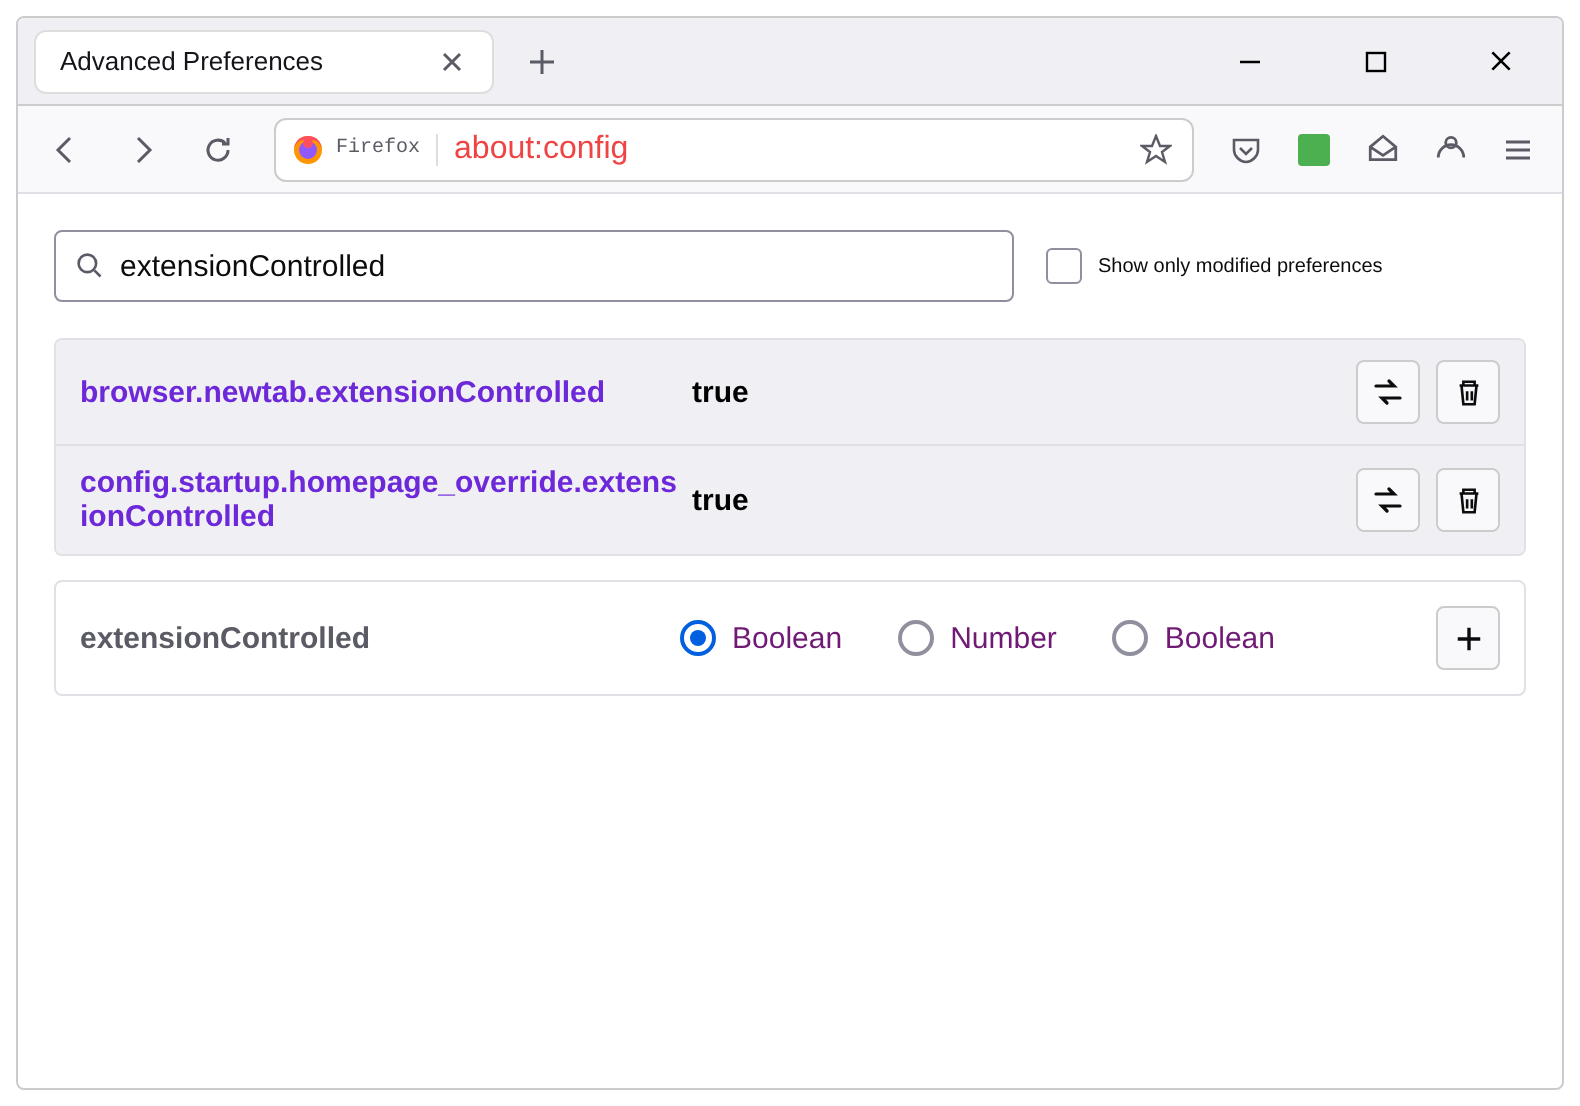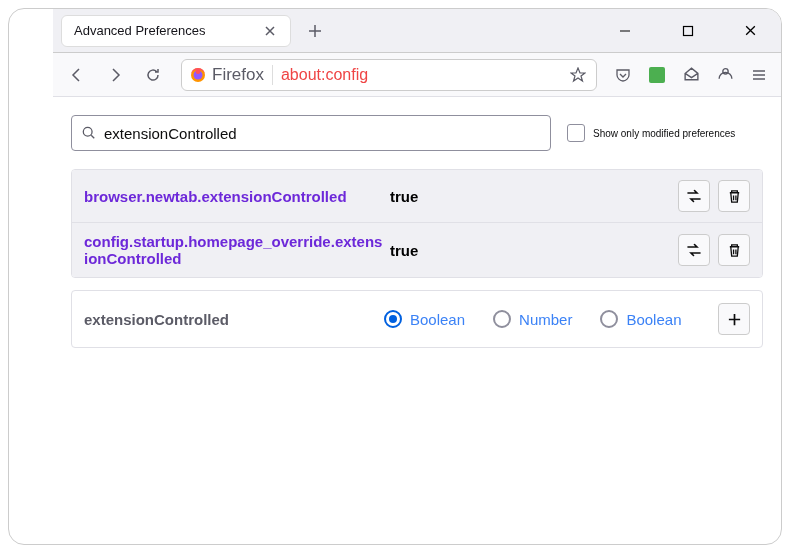--- a/index.html
+++ b/index.html
@@ -1,35 +1,35 @@
 <!DOCTYPE html>
 <html><head>
   <meta charset="utf-8">
   <style>
     * { margin: 0; padding: 0; box-sizing: border-box; }
     body { font-family: -apple-system, BlinkMacSystemFont, "Segoe UI", Arial, sans-serif; background: #fff; width: 790px; height: 553px; overflow: hidden; position: relative; }
     
-    .window { border: 1px solid #ccc; border-radius: 16px; overflow: hidden; margin: 8px; height: calc(100% - 16px); background: #fff; position: relative; z-index: 2; padding-left: 44px; }
+    .window { border: 1px solid #ccc; border-radius: 4px; overflow: hidden; margin: 8px; height: calc(100% - 16px); background: #fff; position: relative; z-index: 2; }
     
     
     .titlebar { display: flex; align-items: center; height: 44px; background: #f0f0f4; border-bottom: 1px solid #ccc; position: relative; }
     .tab { display: flex; align-items: center; background: #fff; border: 1px solid #ddd; border-radius: 6px; padding: 0 12px; height: 32px; margin-left: 8px; width: 230px; font-size: 13px; }
     .tab-label { flex: 1; color: #15141a; }
     .tab-close { width: 16px; height: 16px; display: flex; align-items: center; justify-content: center; cursor: pointer; color: #5b5b66; }
     .new-tab { width: 32px; height: 32px; display: flex; align-items: center; justify-content: center; margin-left: 8px; cursor: pointer; border-radius: 4px; color: #5b5b66; }
     .window-controls { position: absolute; right: 8px; display: flex; gap: 18px; align-items: center; }
     .win-btn { width: 45px; height: 32px; display: flex; align-items: center; justify-content: center; cursor: pointer; color: #000; }
     
     
     .toolbar { display: flex; align-items: center; height: 44px; background: #f9f9fb; border-bottom: 1px solid #e0e0e6; padding: 0 8px; gap: 6px; }
     .nav-btn { width: 32px; height: 32px; display: flex; align-items: center; justify-content: center; cursor: pointer; border-radius: 4px; color: #5b5b66; }
     .urlbar { flex: 1; display: flex; align-items: center; background: #fff; border: 1px solid #ccc; border-radius: 6px; height: 32px; padding: 0 8px; margin: 0 6px; }
     .urlbar-identity { display: flex; align-items: center; gap: 6px; padding-right: 8px; border-right: 1px solid #ddd; }
     .ff-icon { width: 16px; height: 16px; }
-    .identity-label { font-size: 17px; color: #5b5b66; }
+    .identity-label { font-size: 10px; color: #5b5b66; font-family: Liberation Mono, monospace; }
     .url-text { flex: 1; font-size: 16px; color: #ef4444; padding-left: 8px; }
     .star-btn { color: #5b5b66; cursor: pointer; padding: 2px; }
     .tool-icon { width: 28px; height: 28px; display: flex; align-items: center; justify-content: center; cursor: pointer; color: #5b5b66; }
     .pocket-box { width: 16px; height: 16px; background: #4caf50; border-radius: 2px; }
     
     
     .content { padding: 18px; }
     .search-row { display: flex; align-items: center; gap: 16px; margin-bottom: 18px; }
     .search-box { flex: 1; display: flex; align-items: center; border: 1px solid #8f8f9d; border-radius: 4px; height: 36px; padding: 0 10px; background: #fff; max-width: 480px; }
     .search-icon { color: #5b5b66; margin-right: 8px; }
@@ -41,21 +41,21 @@
     .pref-row { display: flex; align-items: center; padding: 10px 12px; background: #f0f0f4; }
     .pref-row + .pref-row { border-top: 1px solid #e0e0e6; }
     .pref-name { width: 300px; font-size: 15px; font-weight: 700; color: #6d28d9; word-break: break-word; }
     .pref-value { flex: 1; font-size: 15px; font-weight: 700; color: #000000; padding-left: 6px; }
     .pref-actions { display: flex; gap: 8px; }
     .icon-btn { width: 32px; height: 32px; border: 1px solid #ccc; border-radius: 4px; background: #f9f9fb; display: flex; align-items: center; justify-content: center; cursor: pointer; color: #0c0c0d; }
     
     .new-pref-row { display: flex; align-items: center; padding: 12px; border: 1px solid #e0e0e6; border-radius: 4px; }
     .new-pref-name { width: 300px; font-size: 15px; font-weight: 700; color: #5b5b66; }
     .type-group { flex: 1; display: flex; gap: 28px; align-items: center; }
-    .radio-wrap { display: flex; align-items: center; gap: 8px; font-size: 15px; color: #3b82f6; cursor: pointer; }
+    .radio-wrap { display: flex; align-items: center; gap: 8px; font-size: 15px; color: #701a75; cursor: pointer; }
     .radio { width: 18px; height: 18px; border: 2px solid #8f8f9d; border-radius: 50%; background: #fff; position: relative; }
     .radio.checked { border-color: #0060df; }
     .radio.checked::after { content: ''; position: absolute; width: 8px; height: 8px; background: #0060df; border-radius: 50%; top: 50%; left: 50%; transform: translate(-50%, -50%); }
     
     
     .watermark { position: absolute; left: 0; right: 0; top: 270px; text-align: center; font-size: 90px; font-style: italic; font-weight: bold; color: rgba(200,200,200,0.25); z-index: 0; font-family: Georgia, serif; pointer-events: none; }
     .watermark-sub { font-size: 54px; letter-spacing: 8px; }
     
     svg { display: block; }
   </style>

